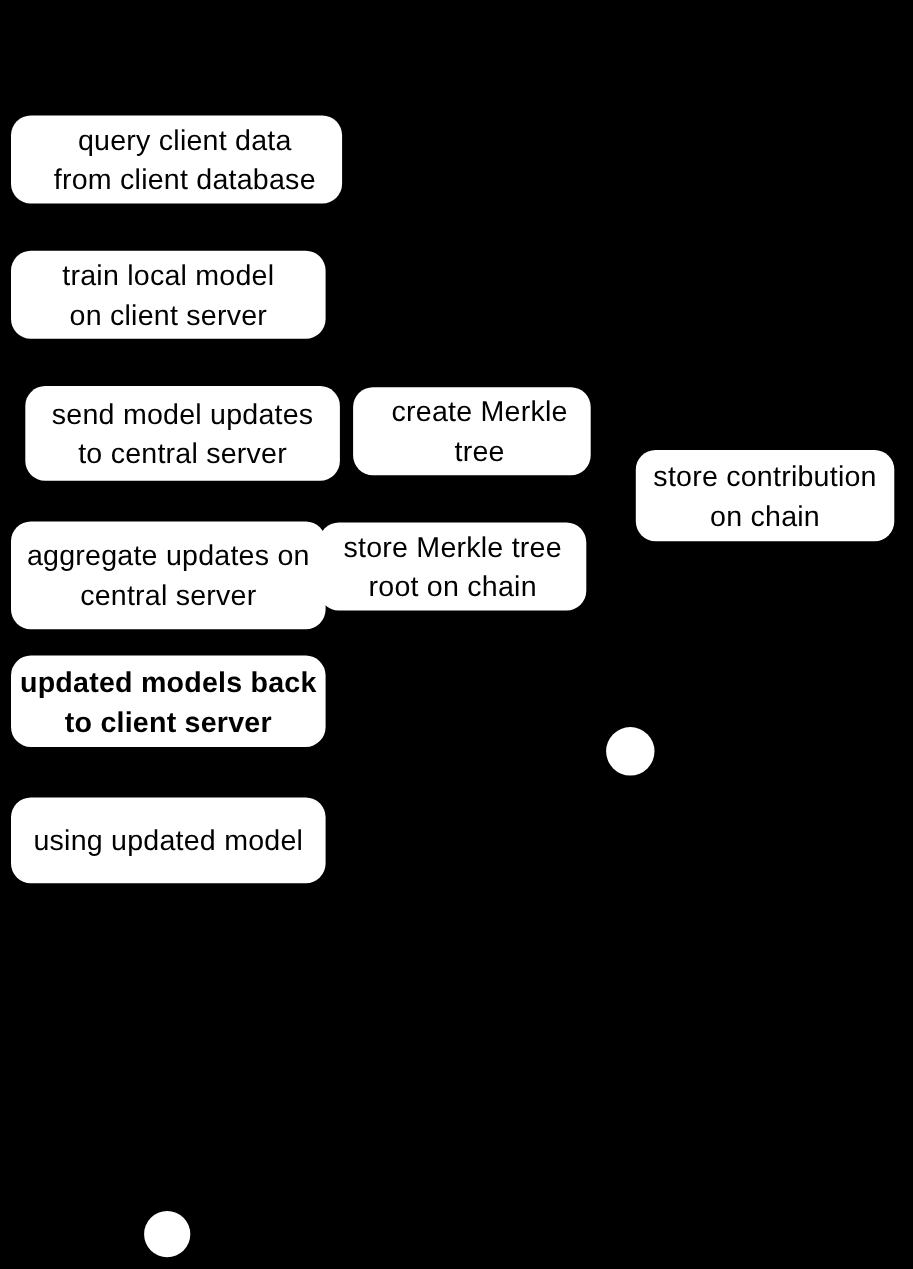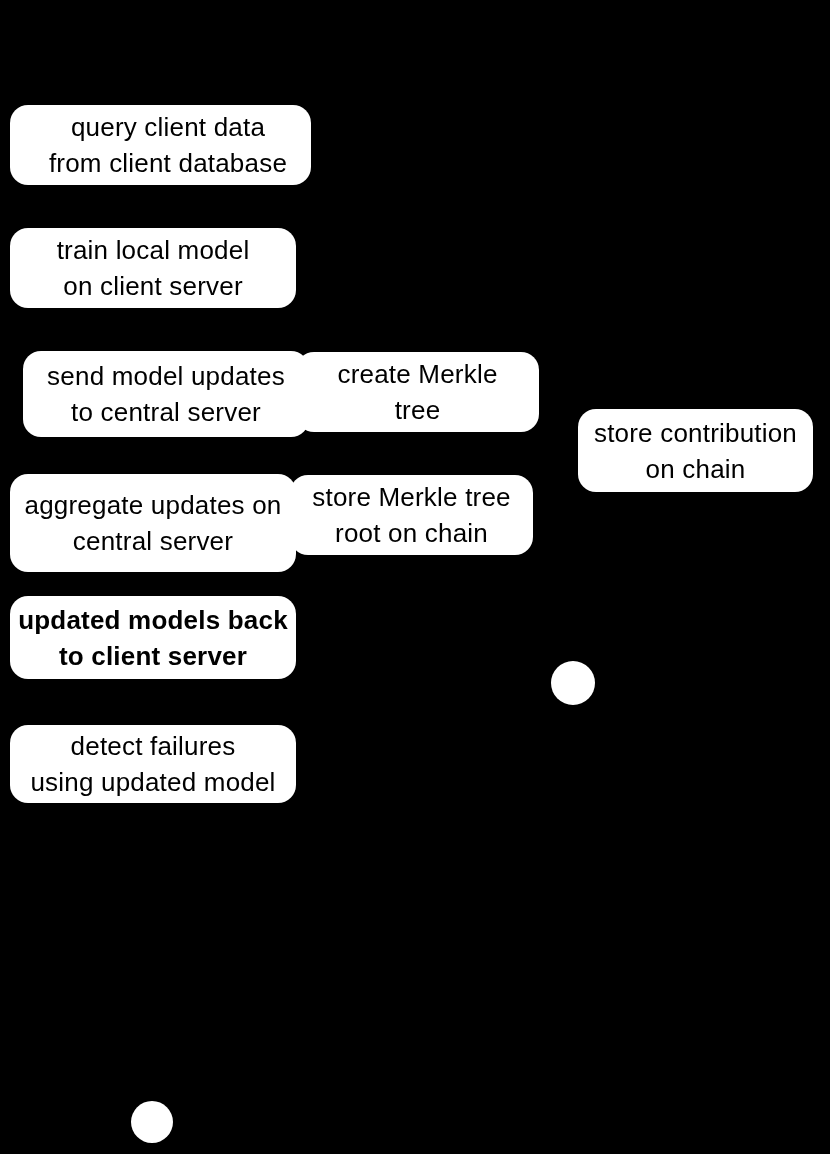--- a/index.html
+++ b/index.html
@@ -52,21 +52,21 @@
   <div class="node" style="left:10px; top:228px; width:286px; height:80px;">
     <span>train local model</span>
     <span>on client server</span>
   </div>
 
   <div class="node" style="left:10px; top:351px; width:286px; height:86px;margin-left:13px;">
     <span>send model updates</span>
     <span>to central server</span>
   </div>
 
-  <div class="node" style="left:296px; top:352px; width:243px; height:80px;">
+  <div class="node" style="left:321px; top:352px; width:202px; height:80px;padding-left:14px;">
     <span>create Merkle</span>
     <span>tree</span>
   </div>
 
   <div class="node" style="left:578px; top:409px; width:235px; height:83px;">
     <span>store contribution</span>
     <span>on chain</span>
   </div>
 
   <div class="node" style="left:10px; top:474px; width:286px; height:98px;">
@@ -78,21 +78,20 @@
     <span>store Merkle tree</span>
     <span>root on chain</span>
   </div>
 
   <div class="node" style="left:10px; top:596px; width:286px; height:83px;font-weight:bold;">
     <span>updated models back</span>
     <span>to client server</span>
   </div>
 
   <div class="node" style="left:10px; top:725px; width:286px; height:78px;">
-    <span>detect failures</span>
     <span>using updated model</span>
   </div>
 
   <div class="terminal" style="left:551px; top:661px; width:44px; height:44px;"></div>
 
   <div class="terminal" style="left:131px; top:1101px; width:42px; height:42px;"></div>
 
 </div>
 
 </body></html>

